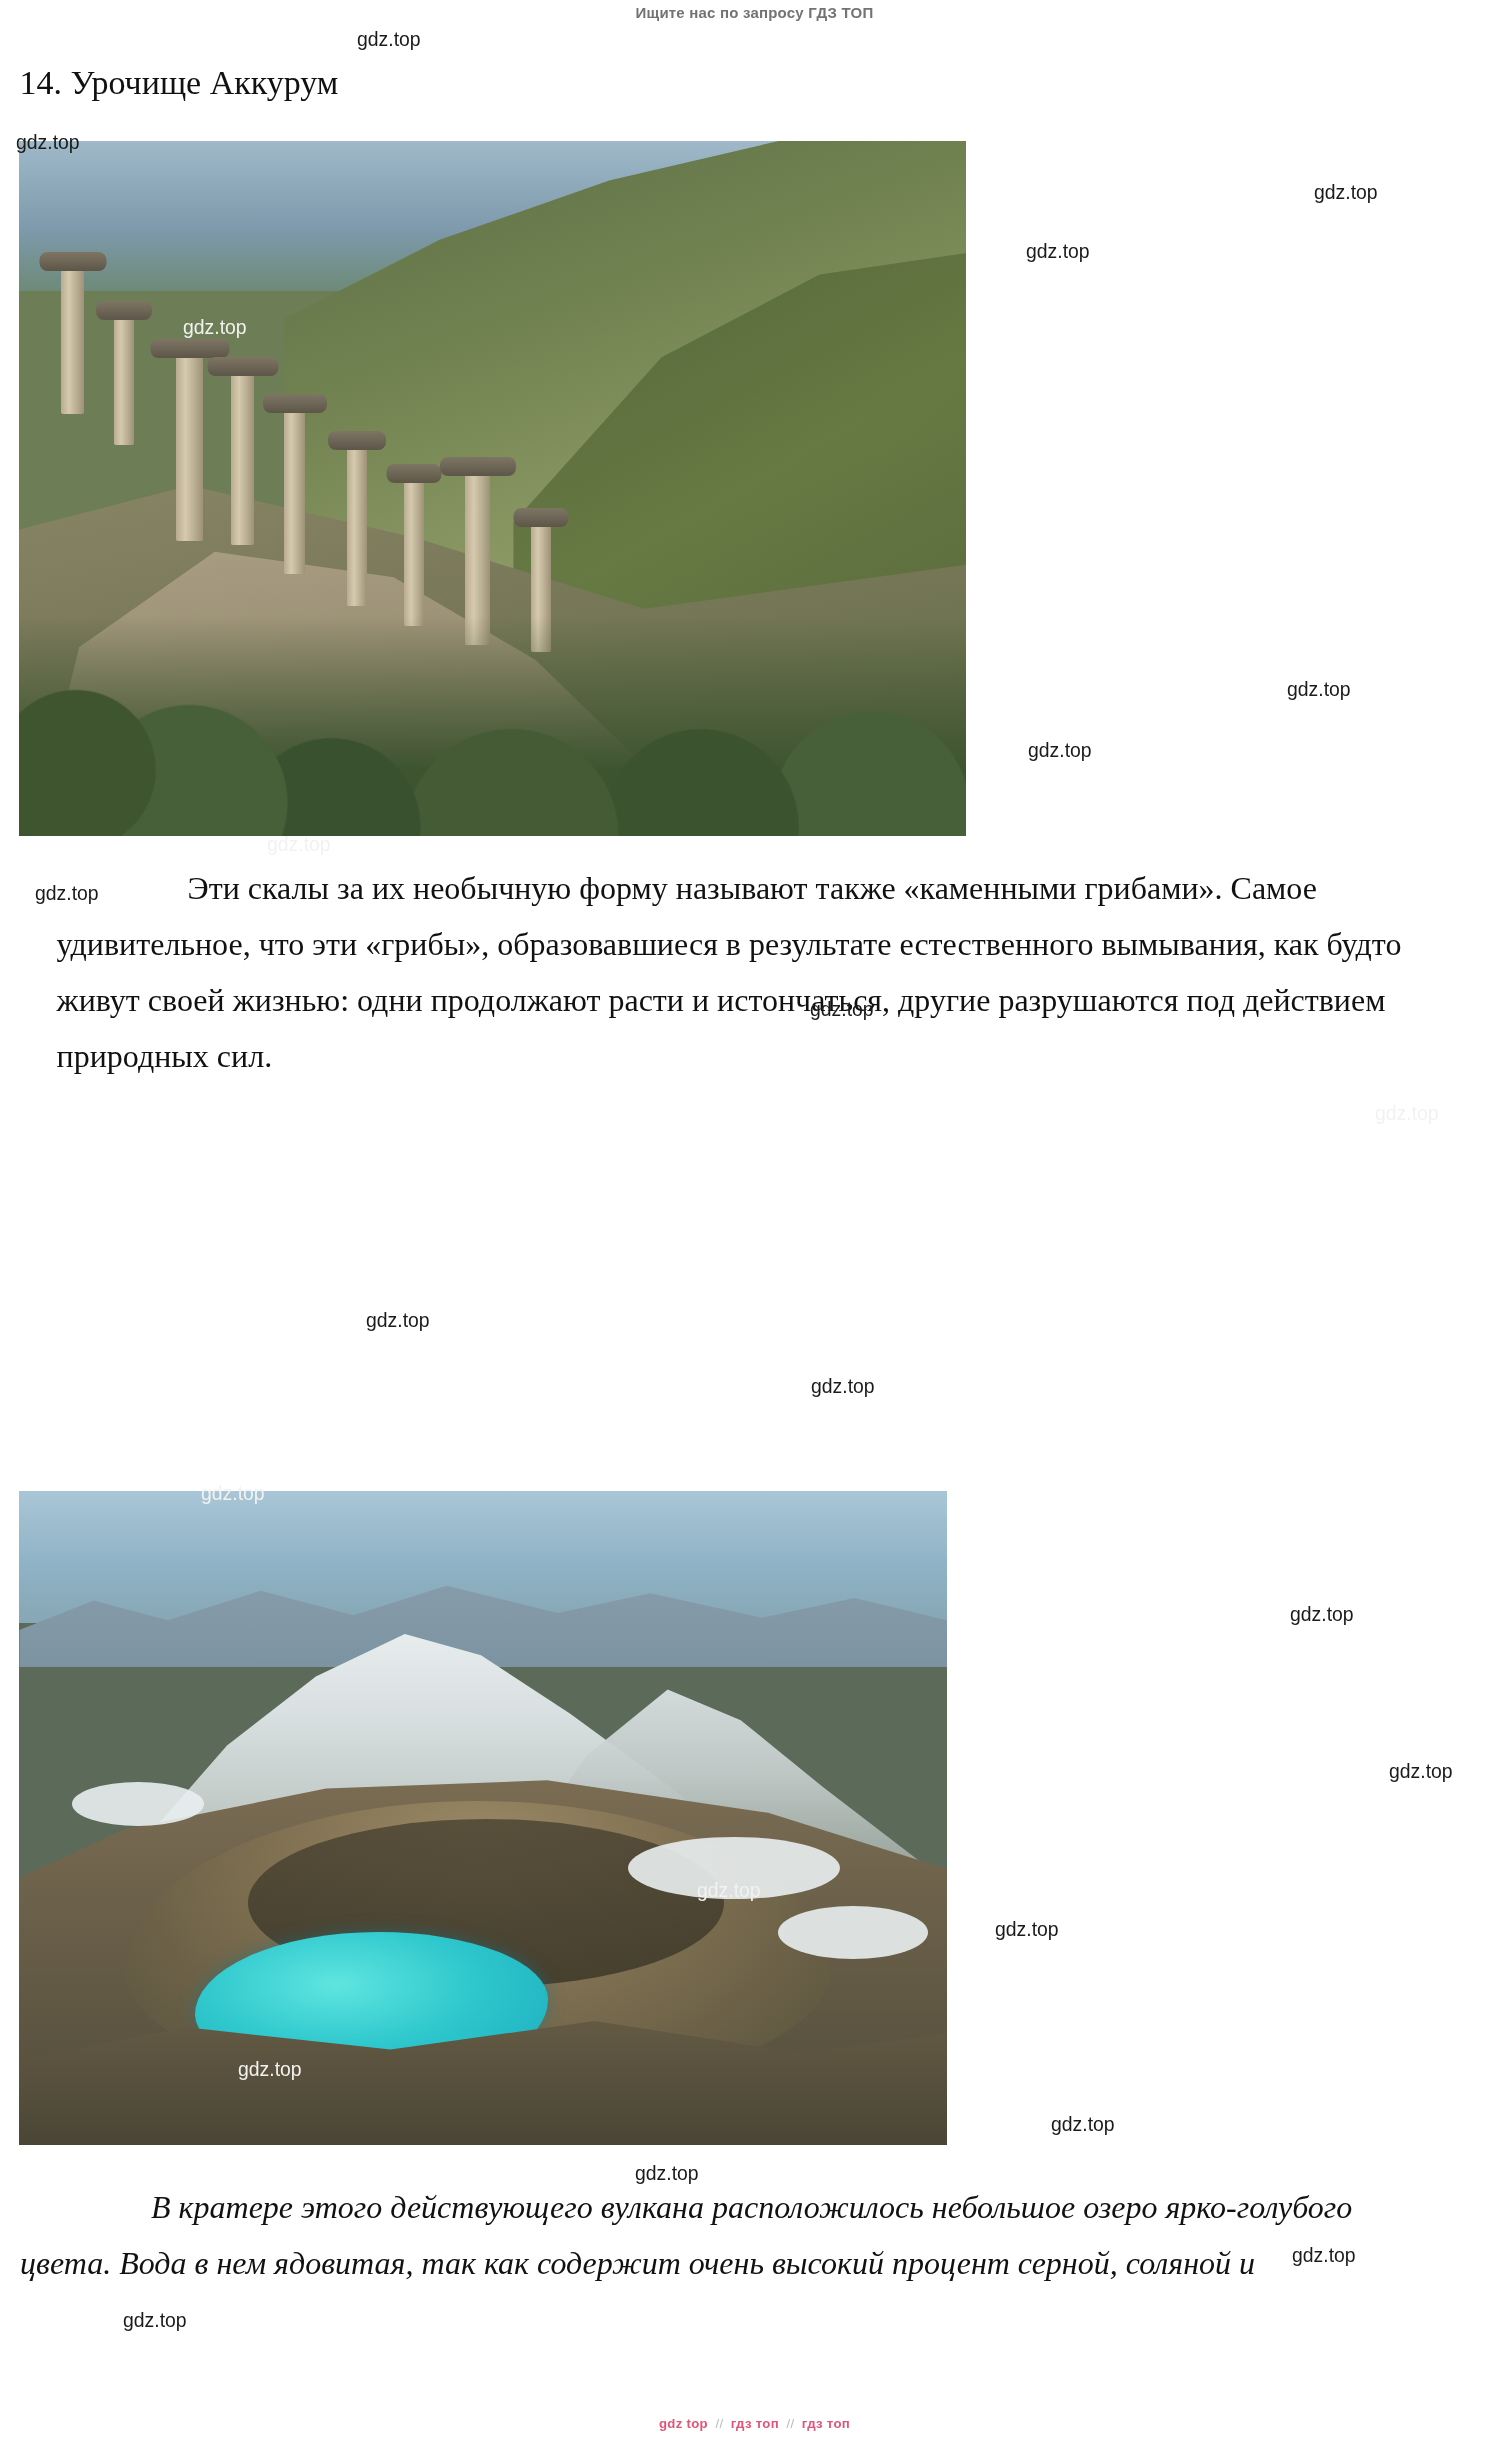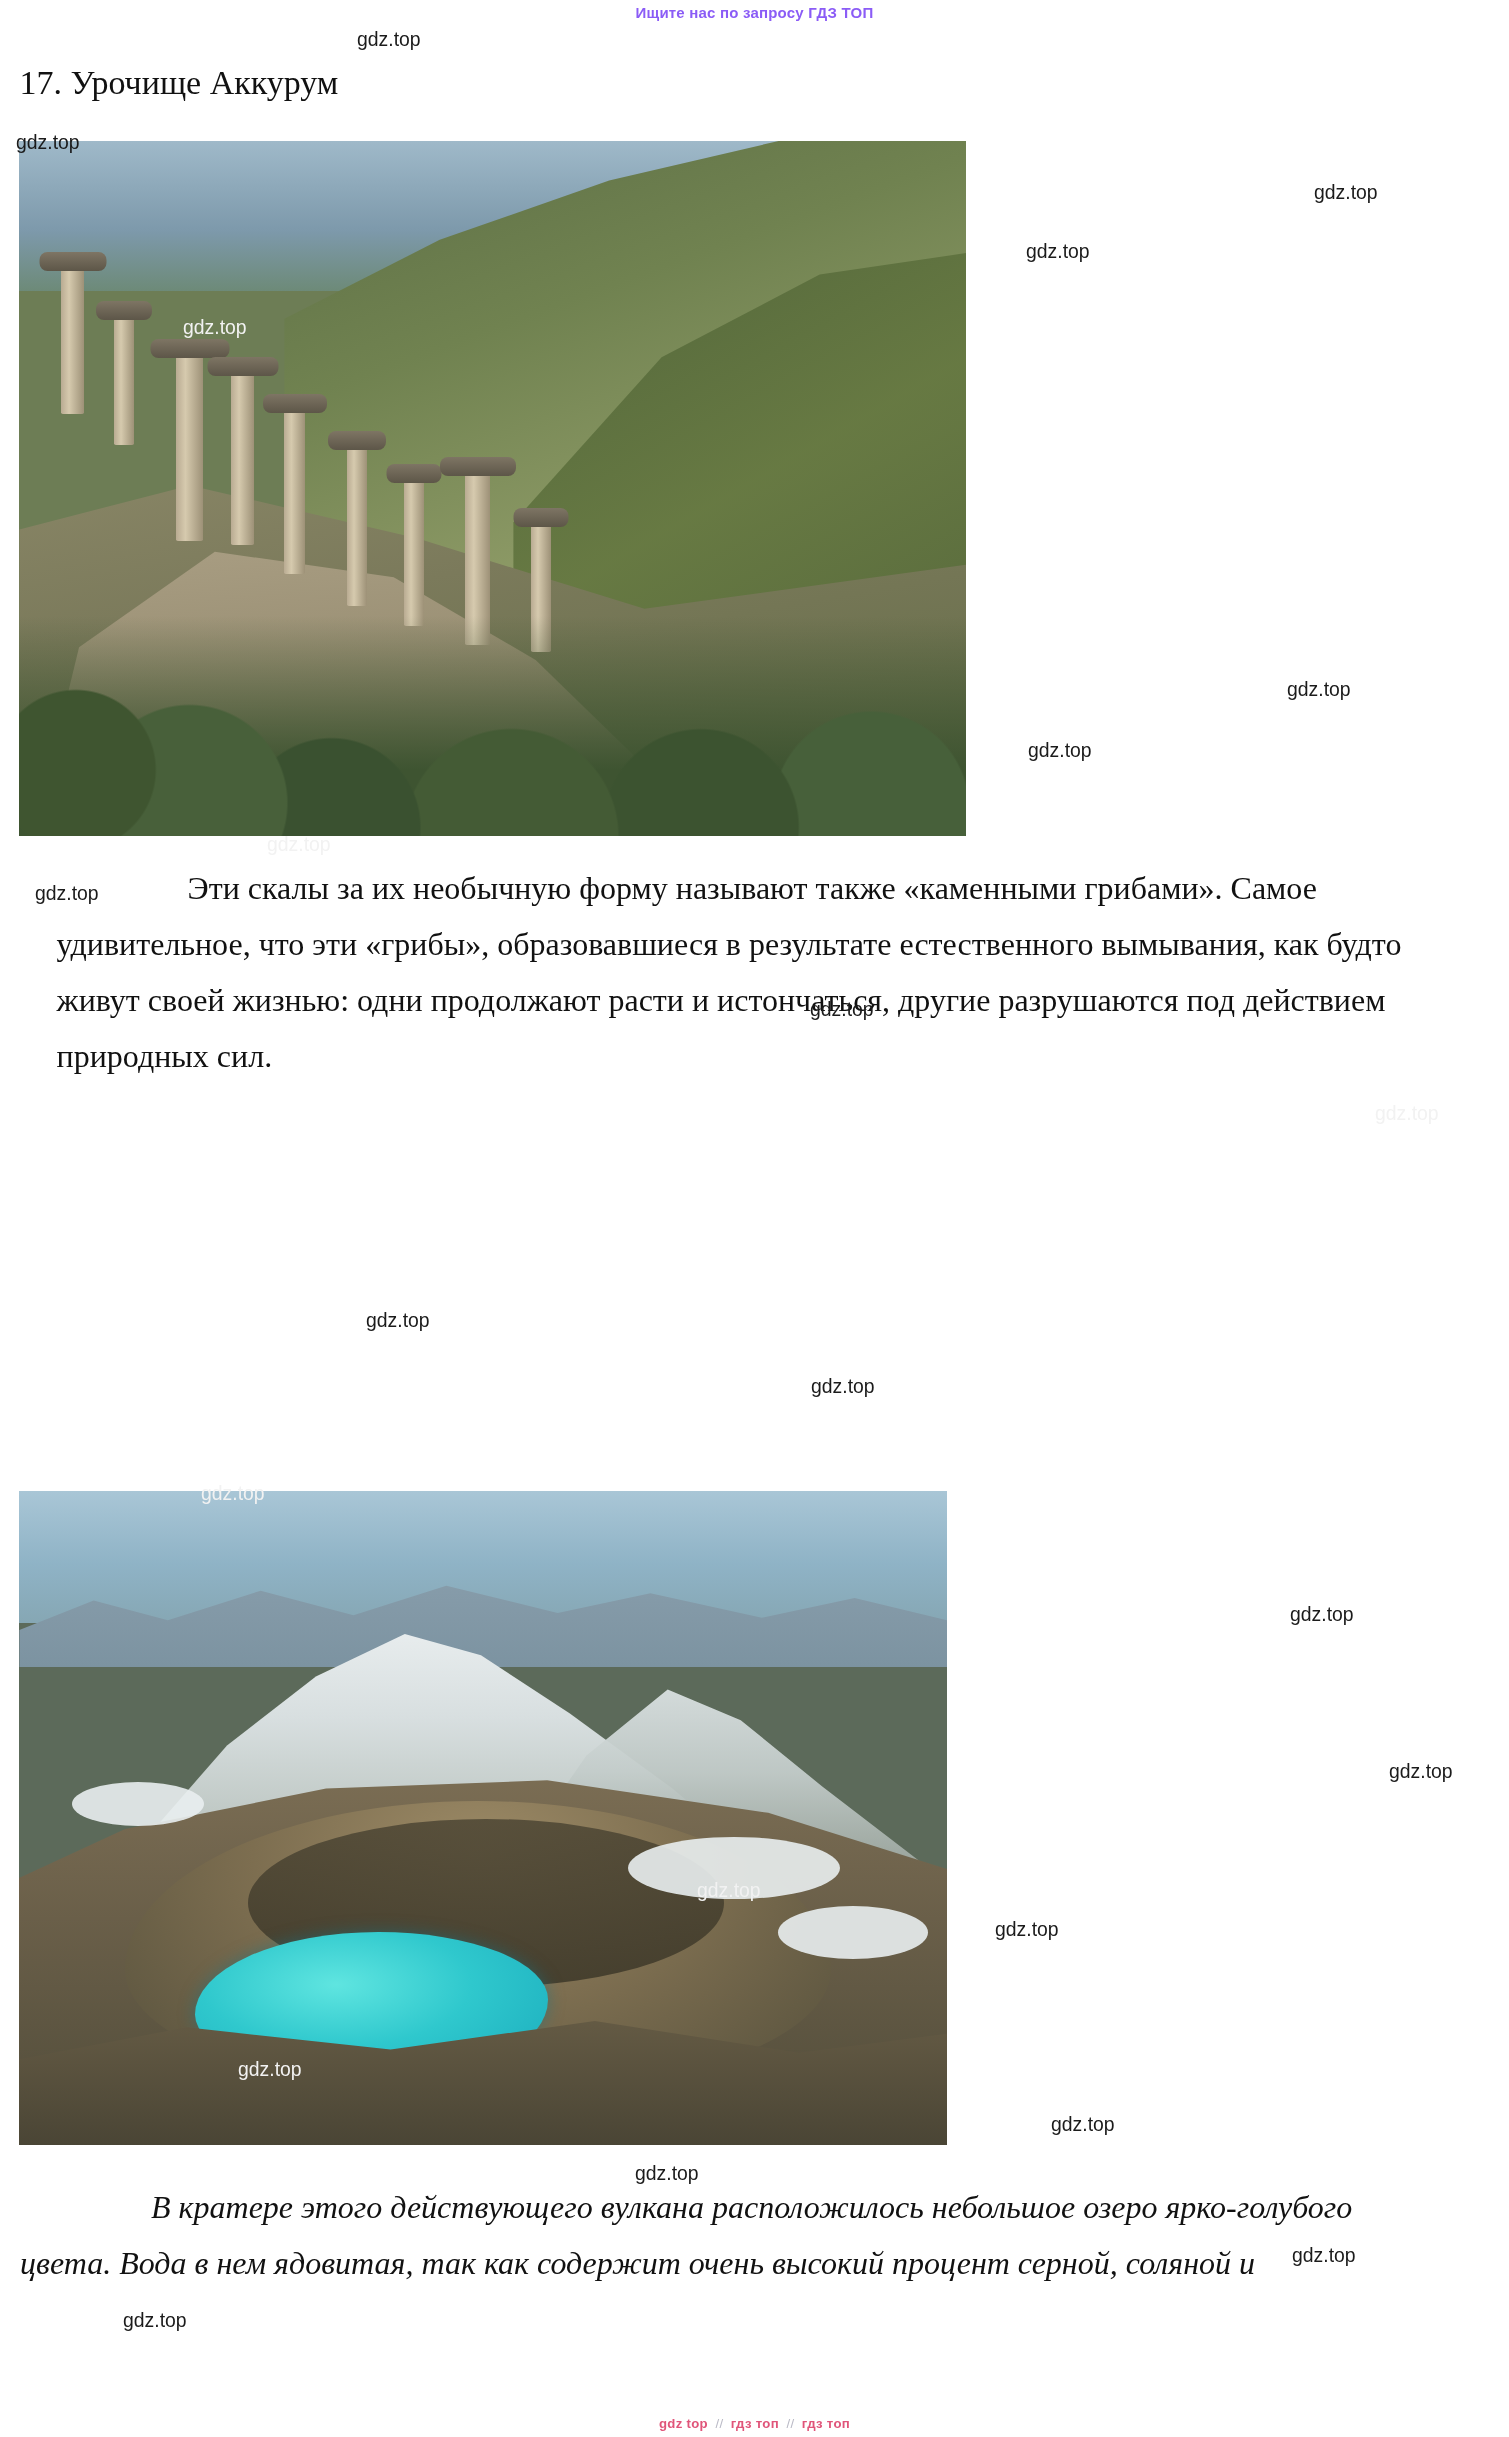--- a/index.html
+++ b/index.html
@@ -20,21 +20,21 @@
   }
   .top-banner {
     position: absolute;
     top: 3.5px;
     left: 0;
     width: 100%;
     text-align: center;
     font-family: "Liberation Sans", sans-serif;
     font-size: 15px;
     font-weight: bold;
-    color: #8b5cf6;
+    color: #737373;
     letter-spacing: 0.2px;
   }
   .bottom-banner {
     position: absolute;
     bottom: 7px;
     left: 0;
     width: 100%;
     text-align: center;
     font-family: "Liberation Sans", sans-serif;
     font-size: 13.2px;
@@ -229,21 +229,21 @@
   }
   .wm.light { color: #f2f2f2; }
 </style>
 </head>
 <body>
 
 <div class="page">
 
   <div class="top-banner">Ищите нас по запросу ГДЗ ТОП</div>
 
-  <div class="heading" id="heading-14">17. Урочище Аккурум</div>
+  <div class="heading" id="heading-14">14. Урочище Аккурум</div>
 
   <div class="photo" id="photo-akkurum">
     <div class="sky"></div>
     <div class="ridge"></div>
     <div class="ridge2"></div>
     <div class="slope"></div>
     <div class="scree"></div>
 
     <div class="hoodoo" style="left:42px; top:123px; width:23px; height:150px;">
         <div class="cap" style="width:67px;"></div>

